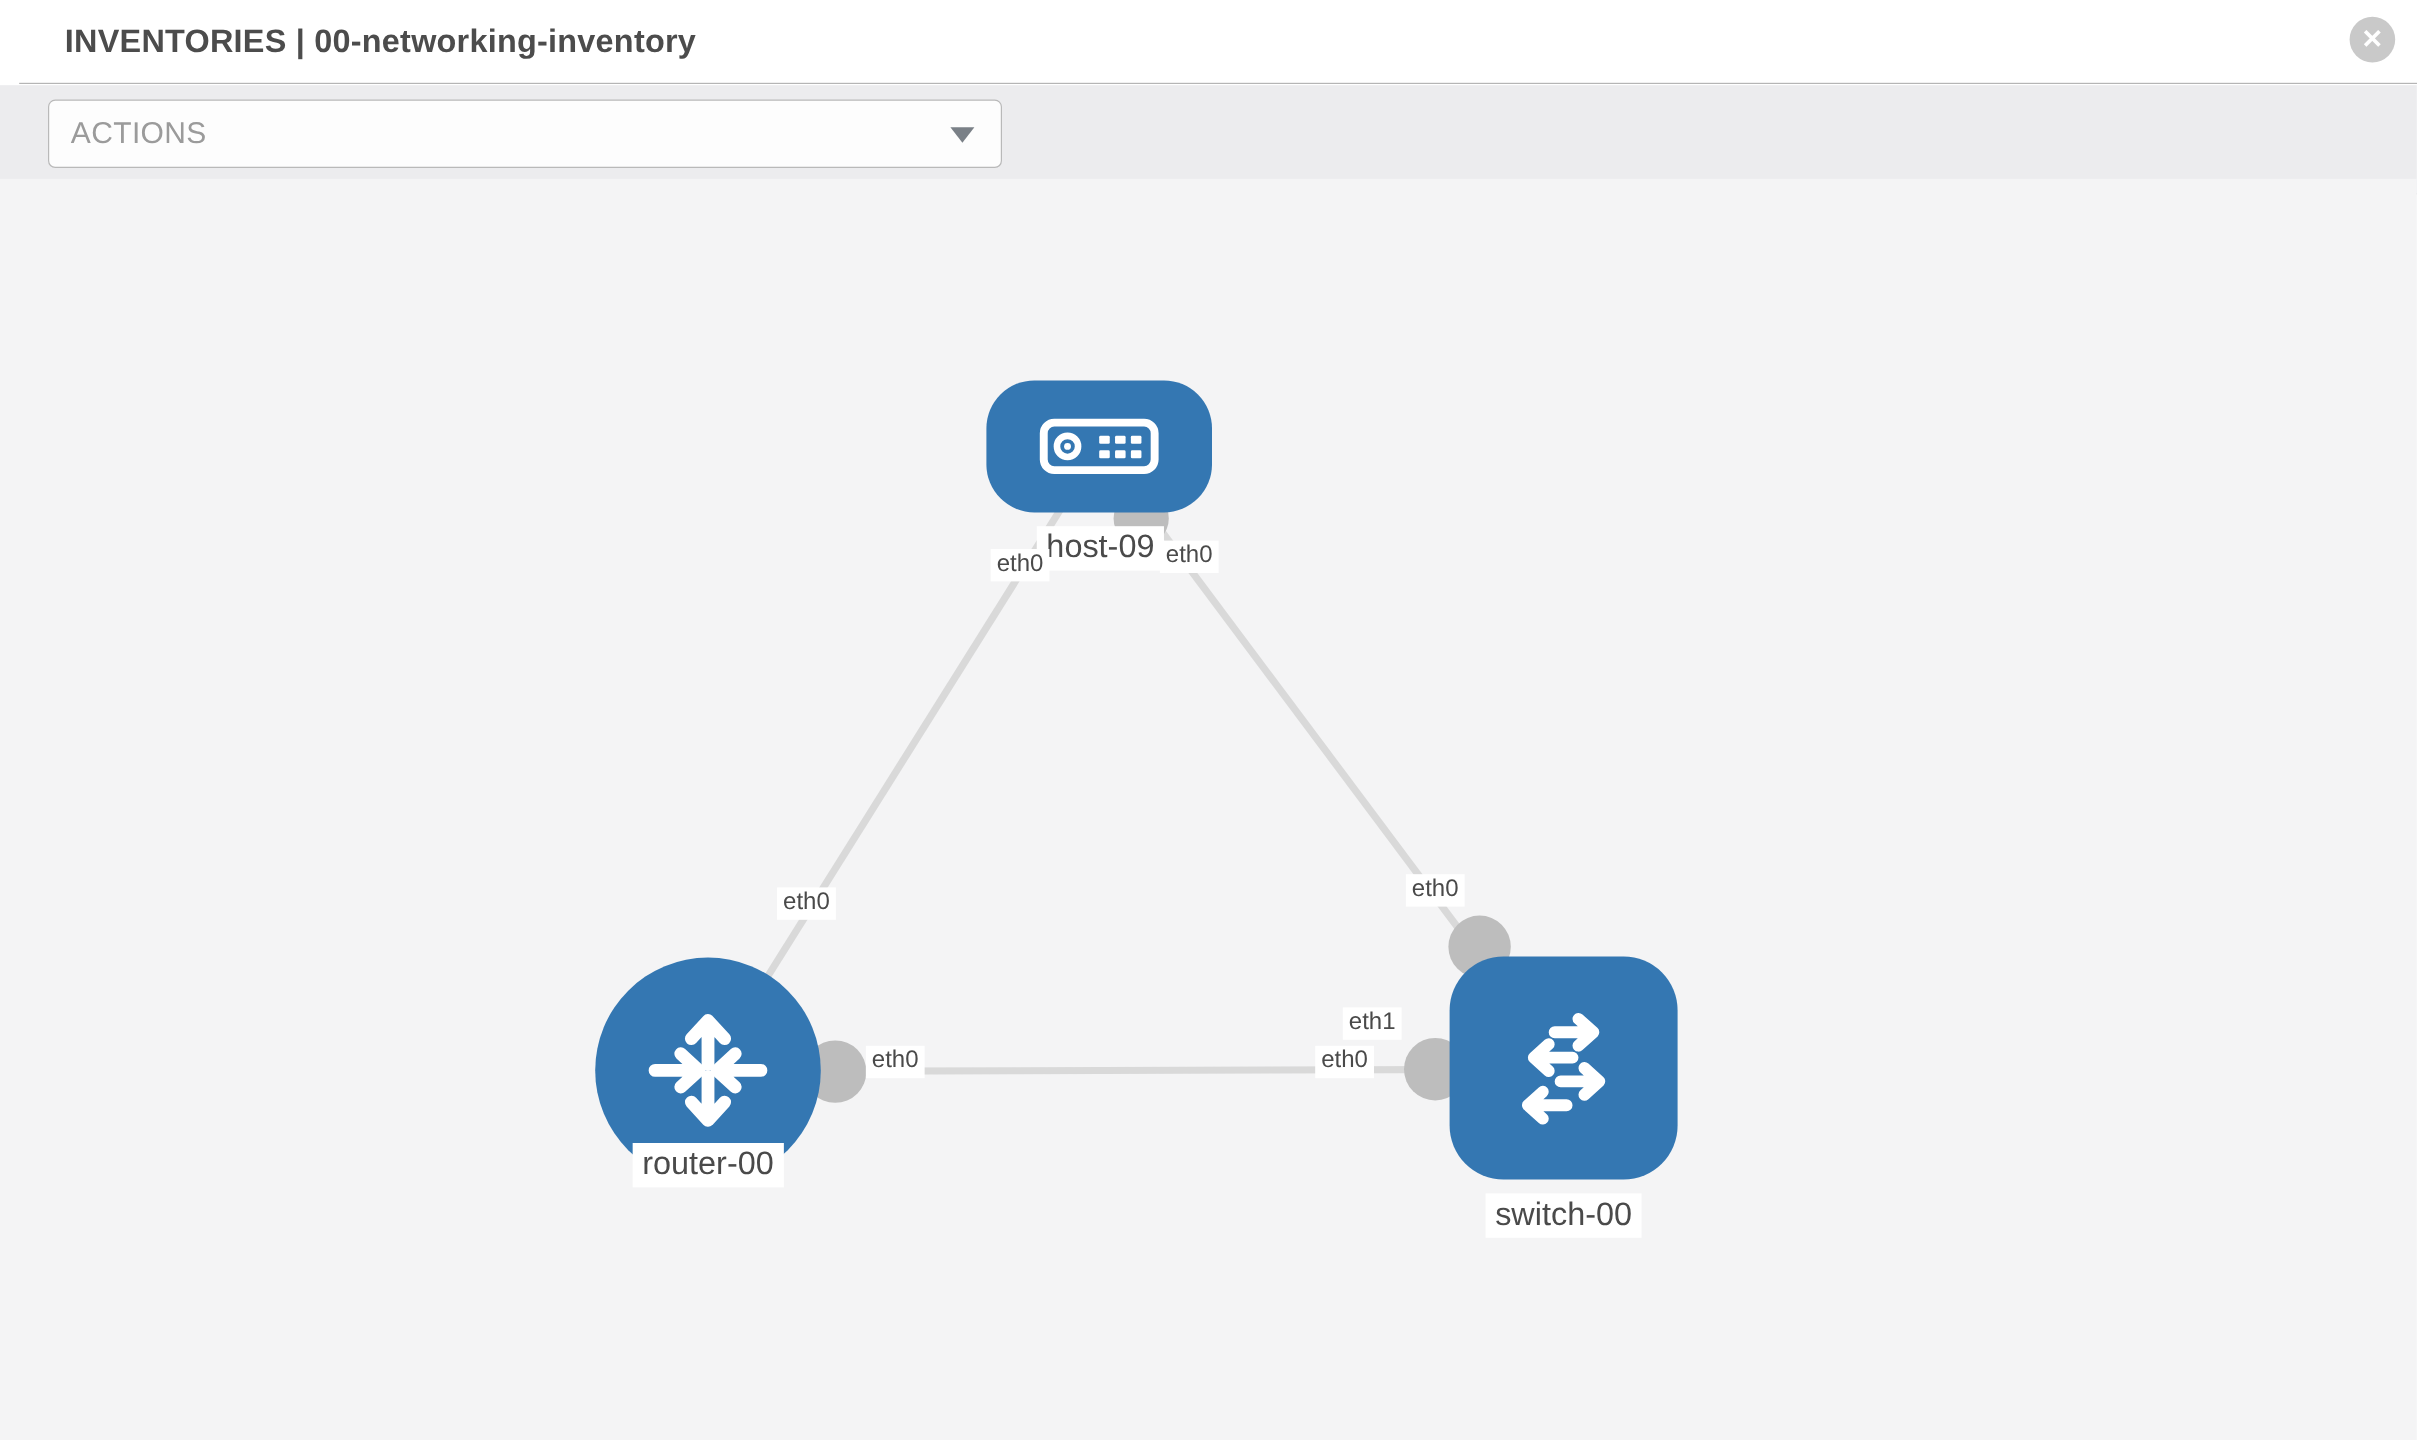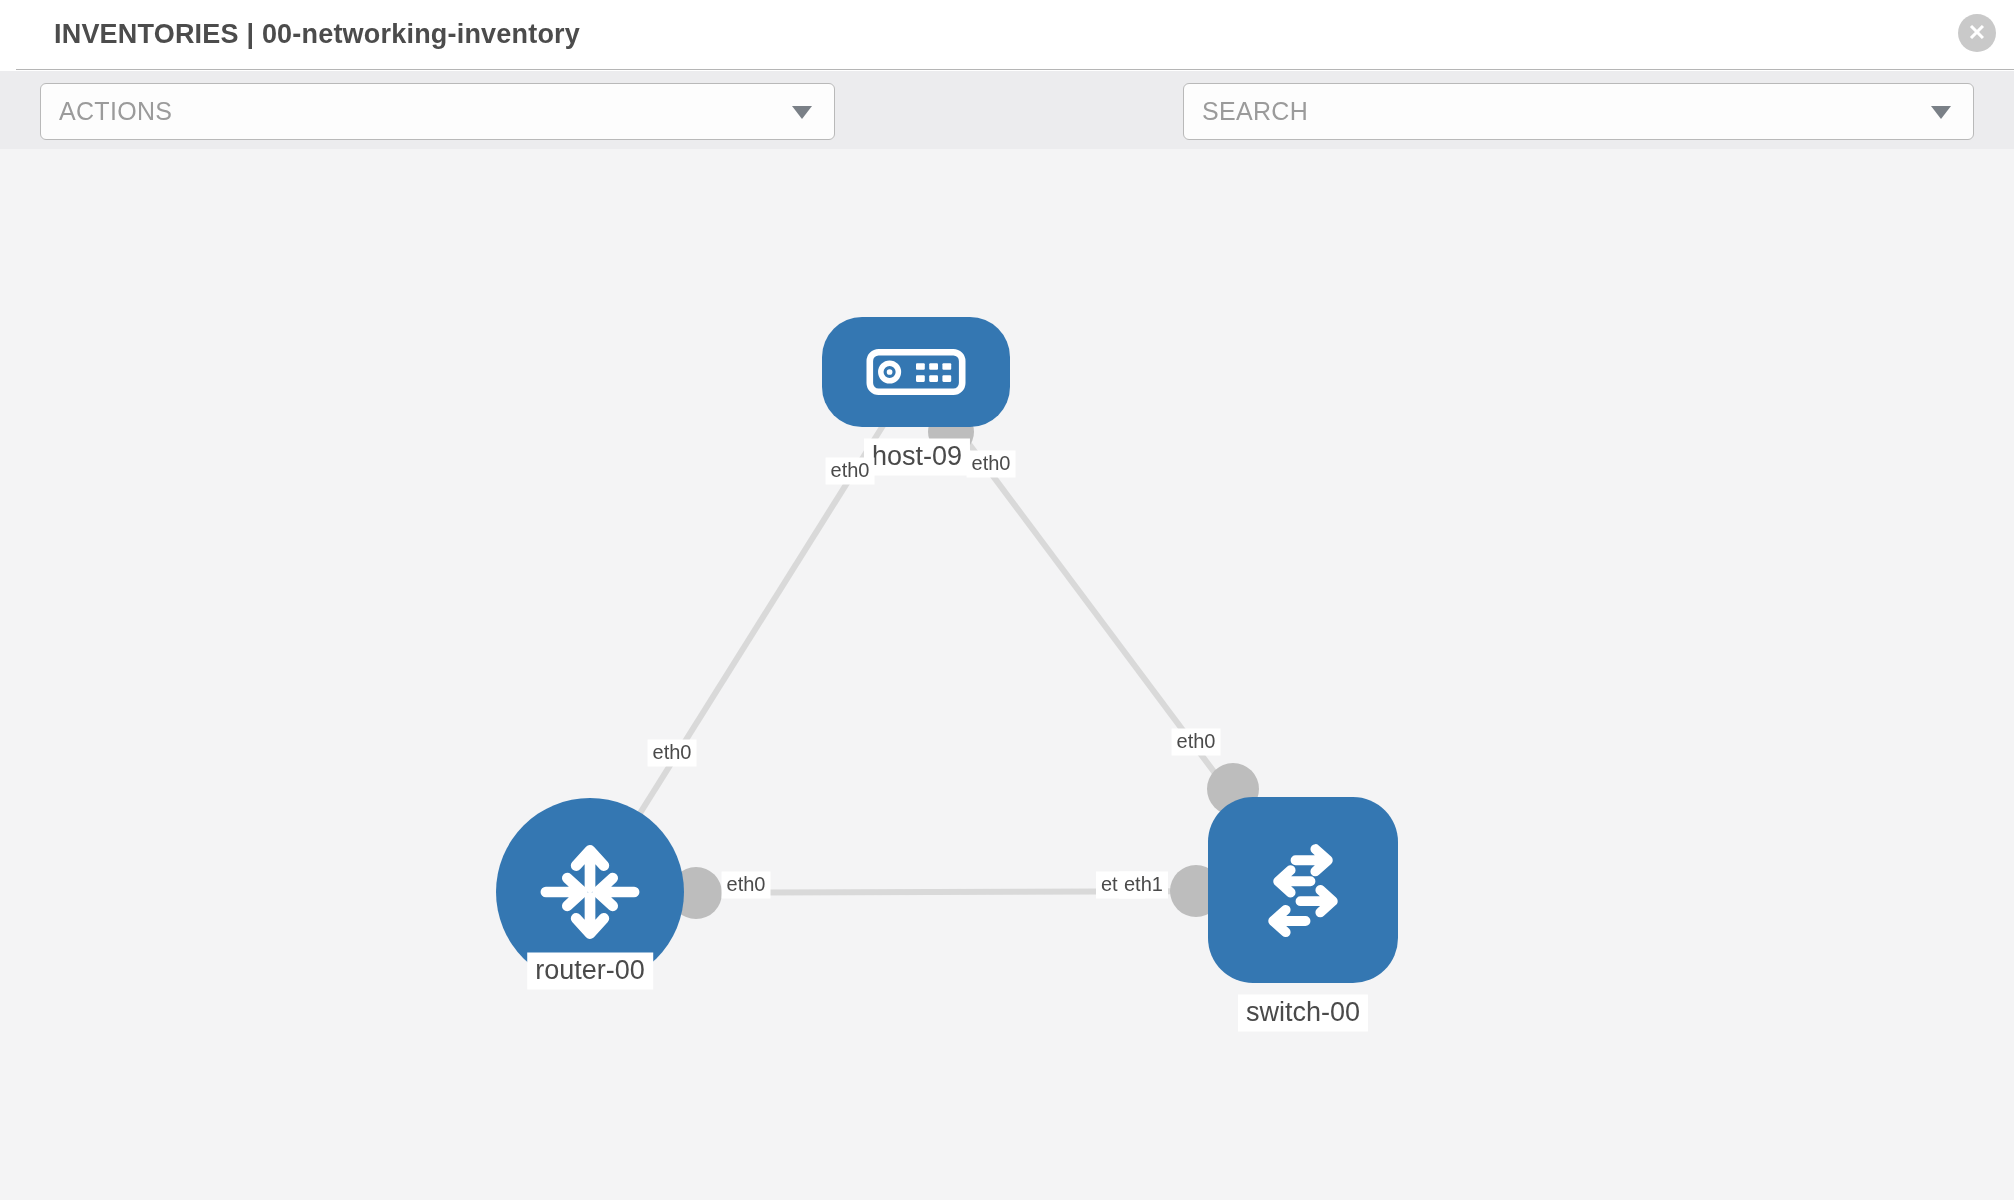--- a/index.html
+++ b/index.html
@@ -72,24 +72,20 @@
       </svg>
   </span>
   <span class="tool-icon key">
     <svg viewBox="0 0 512 512">
         <g transform="translate(512,0) scale(-1,1)">
           <path fill="#8a8f98" d="M512 176.001C512 273.203 433.202 352 336 352c-11.22 0-22.19-1.062-32.827-3.069l-24.012 27.014A23.999 23.999 0 0 1 261.223 384H224v40c0 13.255-10.745 24-24 24h-40v40c0 13.255-10.745 24-24 24H24c-13.255 0-24-10.745-24-24v-78.059c0-6.365 2.529-12.47 7.029-16.971l161.802-161.802C163.108 213.814 160 195.271 160 176 160 78.798 238.797.001 335.999 0 433.488-.001 512 78.511 512 176.001zM336 128c0 26.51 21.49 48 48 48s48-21.49 48-48-21.49-48-48-48-48 21.49-48 48z"></path>
         </g>
       </svg>
   </span>
 
-  <div class="select-box search-box">
-    <span class="sel-label">SEARCH</span>
-    <span class="caret"></span>
-  </div>
 </div>
 
 <div class="canvas">
 
   <svg class="links-layer" width="2014" height="1051">
     <line x1="916" y1="224" x2="590" y2="744" stroke="#d9d9d9" stroke-width="6"></line>
     <line x1="916" y1="224" x2="1303" y2="742" stroke="#d9d9d9" stroke-width="6"></line>
     <line x1="590" y1="744" x2="1303" y2="742" stroke="#d9d9d9" stroke-width="6"></line>
   </svg>
 
@@ -133,15 +129,15 @@
   <div class="chip node-label" style="left:917px; top:308px;">host-09</div>
   <div class="chip node-label" style="left:590px; top:822px;">router-00</div>
   <div class="chip node-label" style="left:1303px; top:864px;">switch-00</div>
 
   <div class="chip eth-label" style="left:850px; top:322px;">eth0</div>
   <div class="chip eth-label" style="left:991px; top:315px;">eth0</div>
   <div class="chip eth-label" style="left:672px; top:604px;">eth0</div>
   <div class="chip eth-label" style="left:1196px; top:593px;">eth0</div>
   <div class="chip eth-label" style="left:746px; top:736px;">eth0</div>
   <div class="chip eth-label eth-abs eth-back" style="left:1096px; top:736px; transform:translateY(-50%);">eth0</div>
-  <div class="chip eth-label eth-abs eth-front" style="left:1119px; top:736px; transform:translateY(-50%);text-align:right;">eth1</div>
+  <div class="chip eth-label eth-abs eth-front" style="left:1119px; top:704px; transform:translateY(-50%);text-align:right;">eth1</div>
 
 </div>
 
 </body></html>

